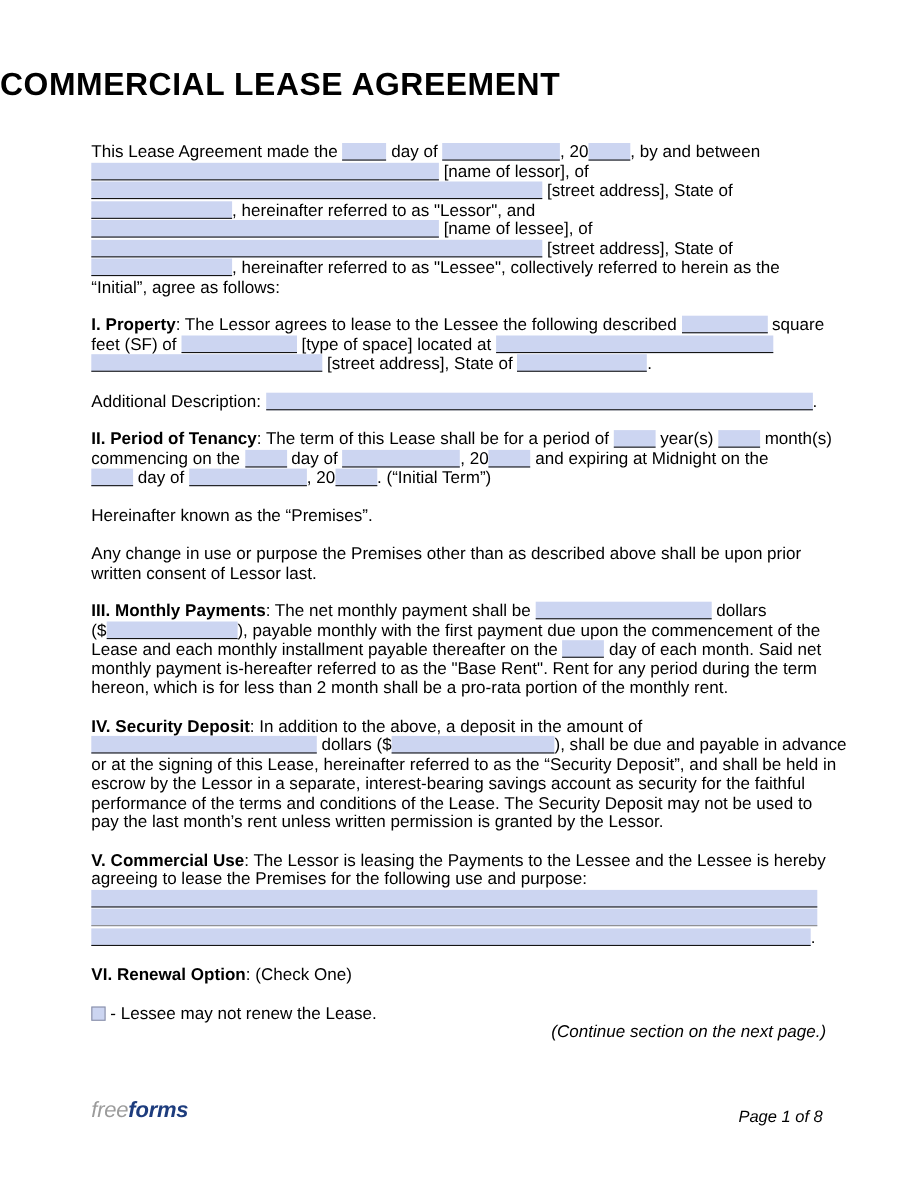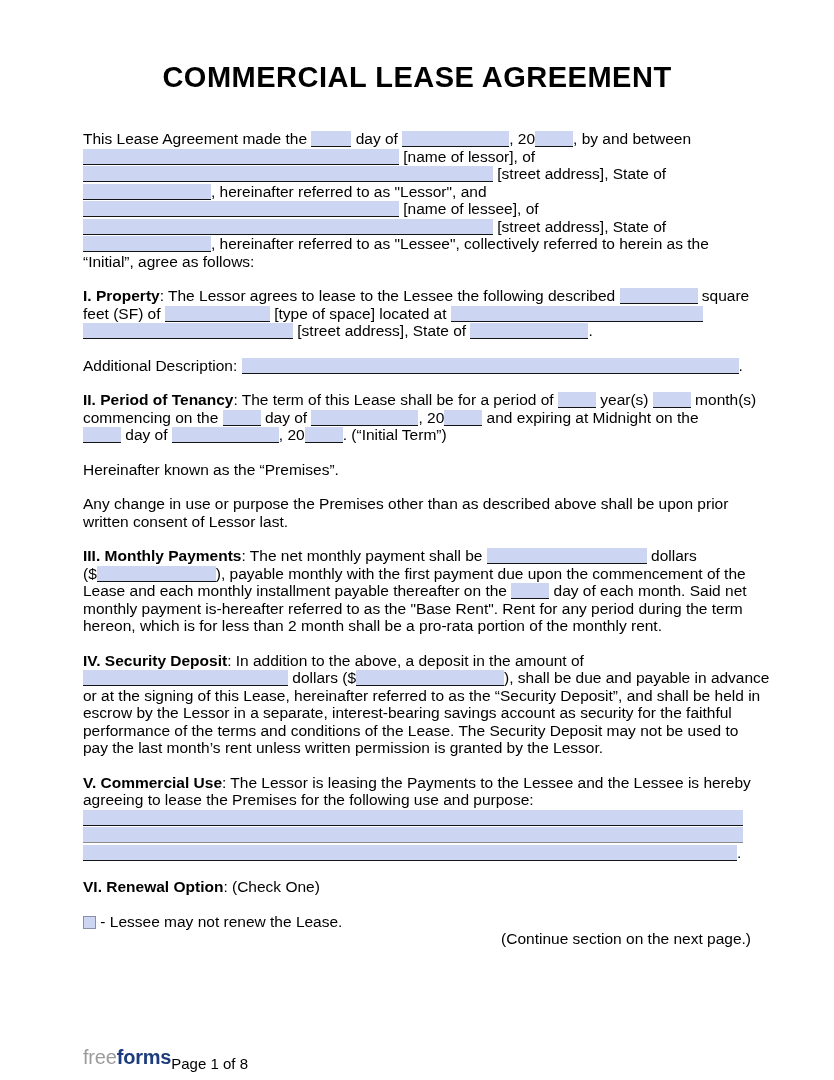--- a/index.html
+++ b/index.html
@@ -2,47 +2,47 @@
 <html style="--field-highlight: #ccd5f1; --checkbox-border: #8a90a8; --logo-free: #9b9b9b; --logo-forms: #1d3c7d;"><head>
 <meta charset="utf-8">
 <style>
   * { margin:0; padding:0; box-sizing:border-box; }
   html,body { background:#ffffff; }
   .page {
     position:relative; width:834px; height:1080px; background:#ffffff;
     font-family:"Liberation Sans", sans-serif; color:#000; overflow:hidden;
   }
   .title {
-    position:absolute; top:61px; left:0; width:100%; text-align:center;
+    position:absolute; top:61px; left:0; width:100%; 
     font-size:29px; font-weight:bold; letter-spacing:0.5px;
   }
   .content {
     position:absolute; top:130px; left:83px; width:668px;
     font-size:15.5px; line-height:17.5px;
   }
   .para { margin:0 0 17px 0; }
   .para:last-child { margin-bottom:16px; }
   .line { white-space:nowrap; height:17.5px; }
   .line.right { text-align:right; }
-  .line.italic { }
+  .line.italic { font-style:italic; }
   .bold { font-weight:bold; }
   .field {
     display:inline-block; height:16px; vertical-align:-3px;
     background:var(--field-highlight, #ccd5f1);
     border-bottom:1px solid #141414;
   }
   .field.mid { border-bottom:1px solid #8a8a8a; }
   .checkbox {
     display:inline-block; width:13px; height:13px; vertical-align:-2px;
     background:var(--field-highlight, #ccd5f1);
     border:1px solid var(--checkbox-border, #8a90a8);
   }
   .footer {
-    position:absolute; left:83px; top:1046px; width:665px;
-    display:flex; align-items:flex-start;
+    position:absolute; left:83px; top:998px; width:665px;
+    display:flex; justify-content:space-between; align-items:flex-start;font-style:italic;
   }
   .logo { font-size:20px; letter-spacing:-0.2px; }
   .logo-free { color:var(--logo-free, #9b9b9b); font-weight:normal; }
   .logo-forms { color:var(--logo-forms, #1d3c7d); font-weight:bold; }
   .page-num { font-size:15px; margin-top:9px; color:#000; }
 </style>
 </head>
 <body>
 
 <div class="page">

